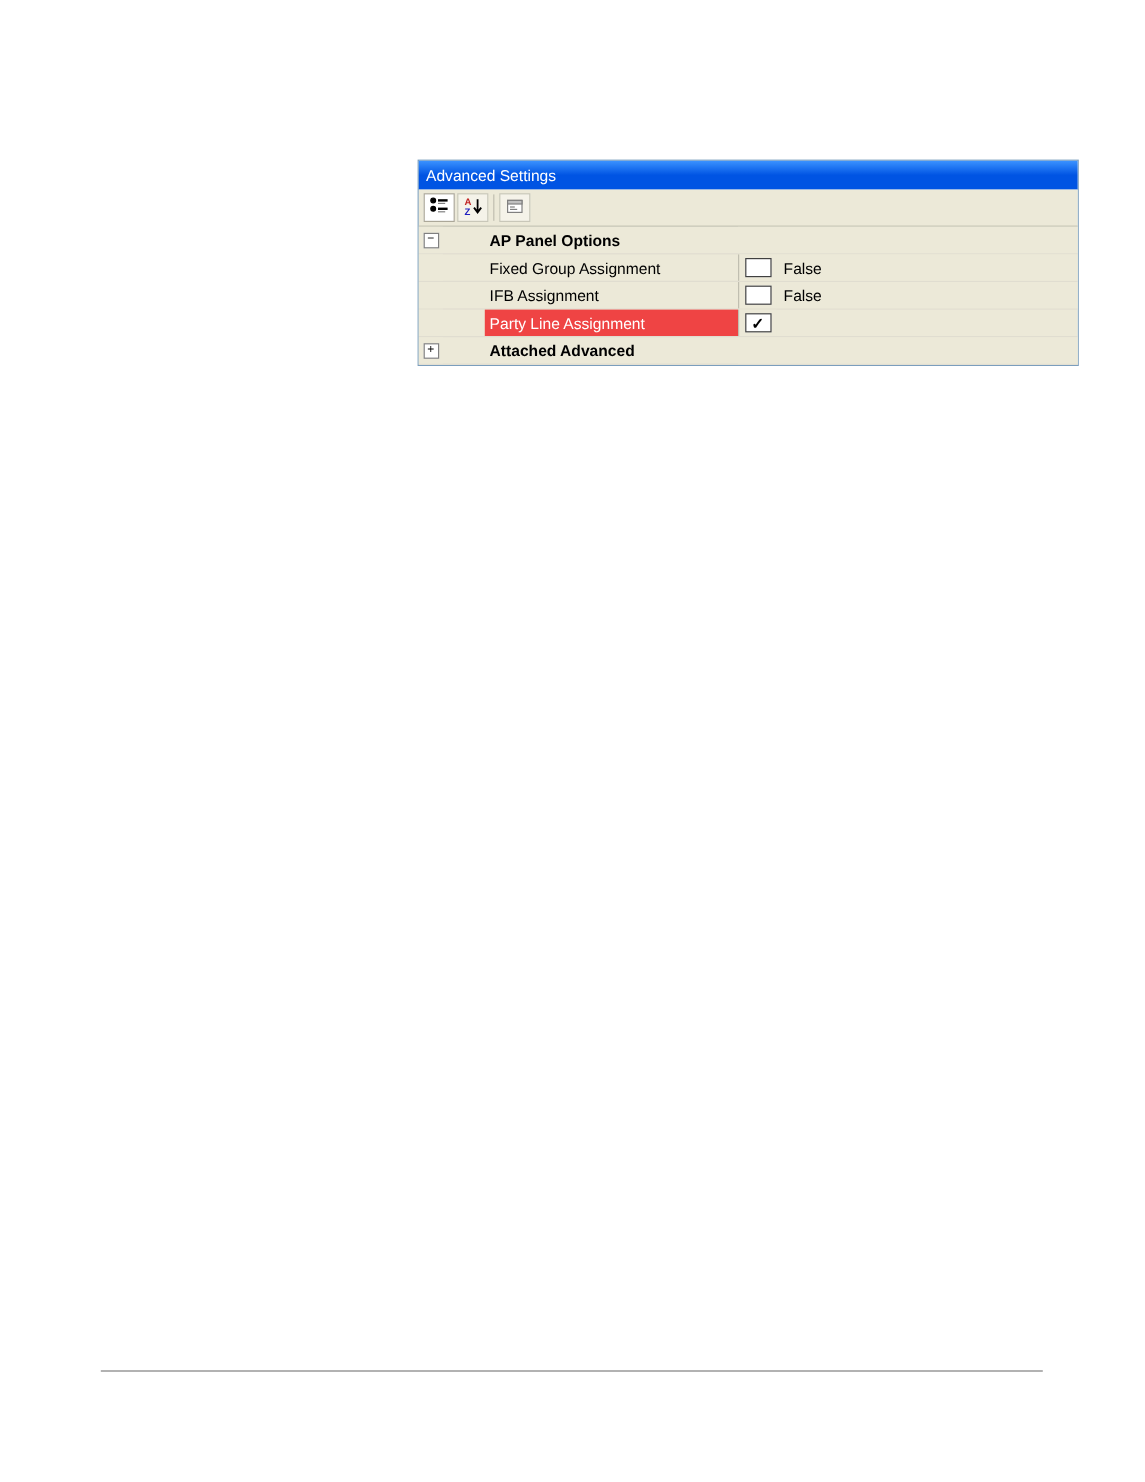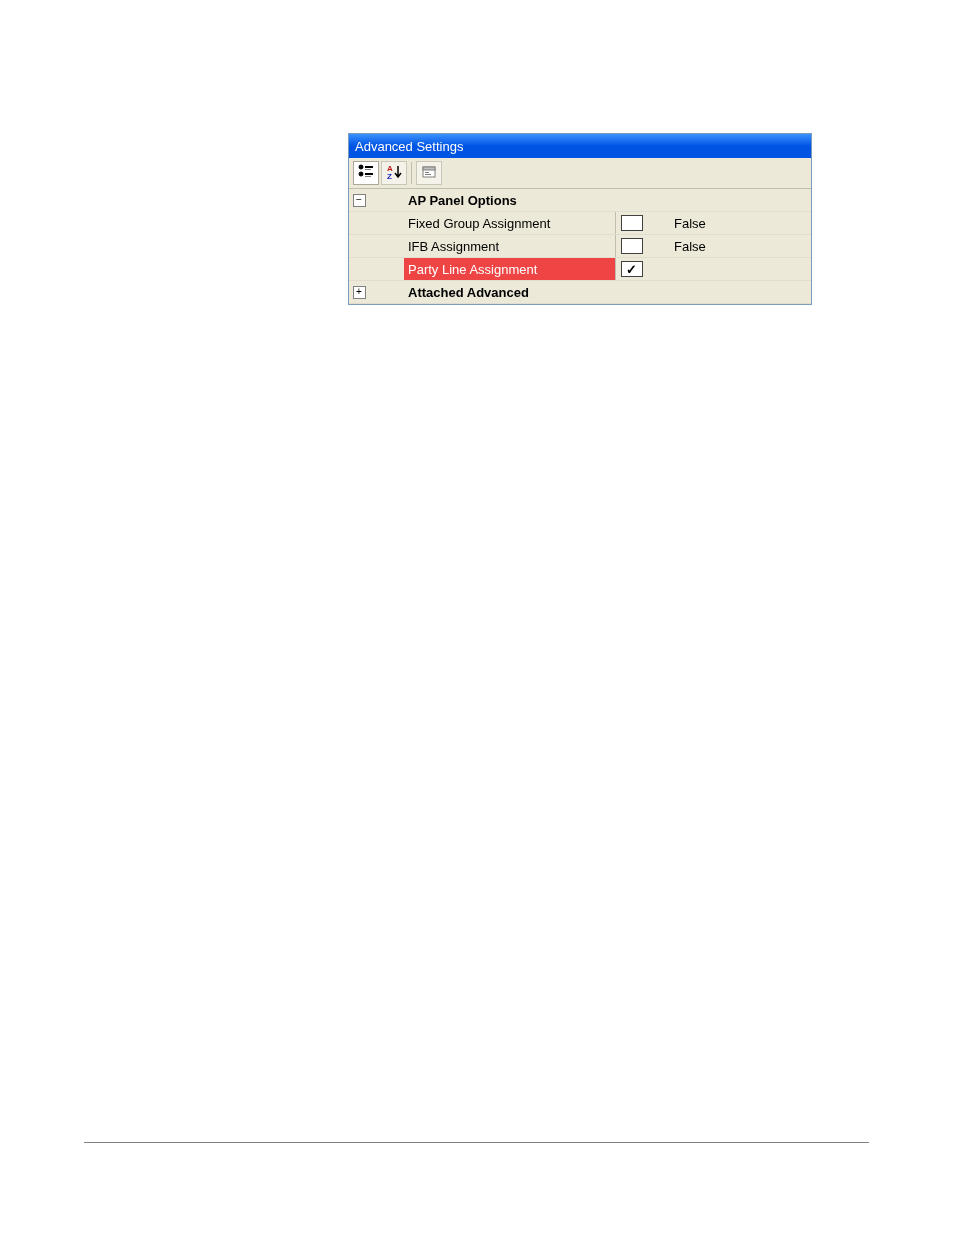--- a/index.html
+++ b/index.html
@@ -8,21 +8,21 @@
       font-size: 13px;
       background: #ffffff;
       width: 954px;
       height: 1235px;
       position: relative;
     }
     .panel {
       position: absolute;
       left: 348px;
       top: 133px;
-      width: 464px;
+      width: 551px;
       border: 1px solid #7b9ebd;
     }
     .titlebar {
       background: linear-gradient(to bottom, #3a92ff 0%, #0054e3 50%, #0054e3 100%);
       color: #ffffff;
       padding: 3px 6px;
       font-size: 13px;
       height: 24px;
       display: flex;
       align-items: center;
@@ -124,21 +124,20 @@
       font-weight: bold;
     }
     .col-value {
       flex: 1;
       display: flex;
       align-items: center;
       padding-left: 6px;
       color: #000000;
       background: #ece9d8;
       position: relative;
-      margin-left: 21px;
     }
     .row.category .col-value,
     .row.category .col-check {
       background: #ece9d8;
       border-left: none;
     }
     .row.last-child .col-value {
       padding-right: 22px;
     }
     .dd-arrow {

